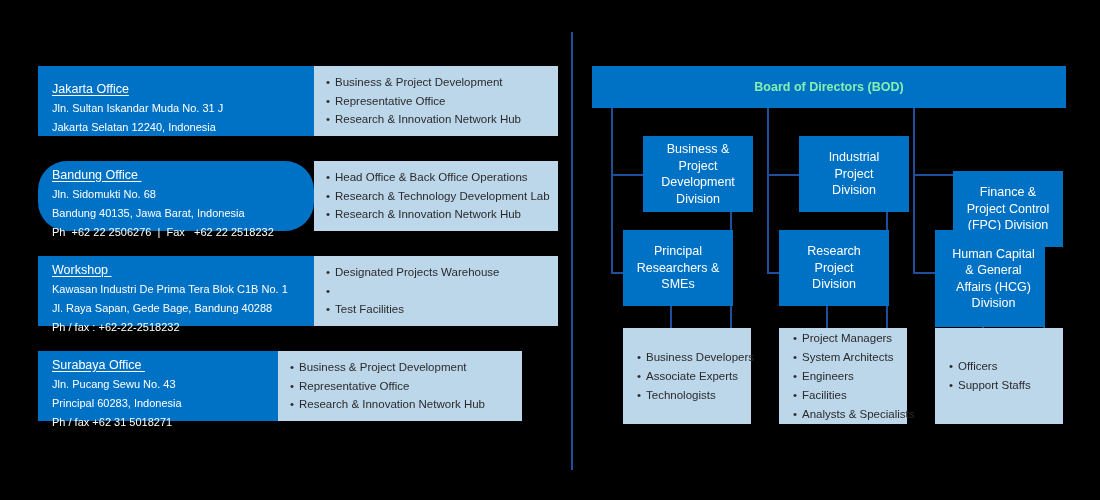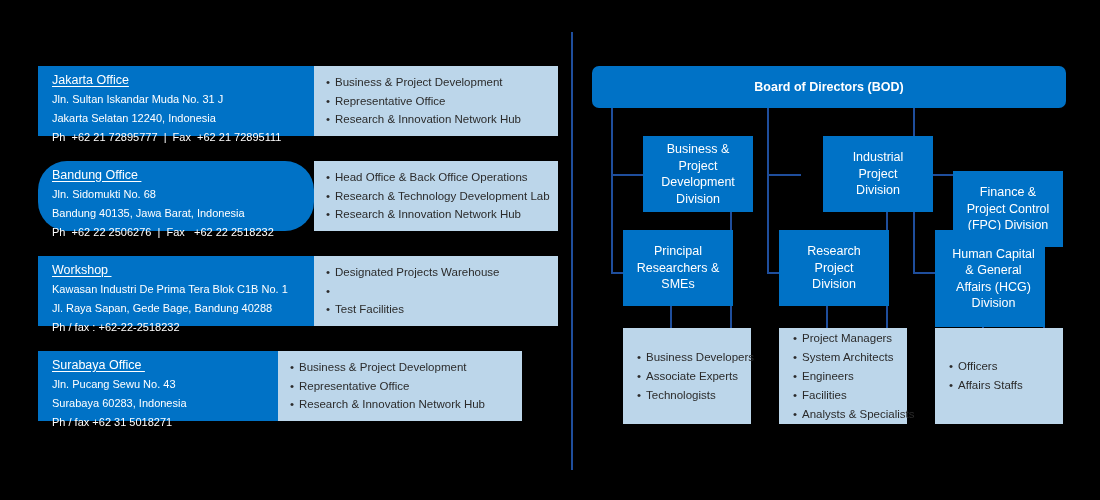--- a/index.html
+++ b/index.html
@@ -86,22 +86,21 @@
 
   
   .bod-bar {
     position: absolute;
     background: #0072C6;
     display: flex;
     align-items: center;
     justify-content: center;
     font-size: 12.5px;
     font-weight: bold;
-    color: #ffffff;
-    border-radius: 7px;
+    color: #86efac;
   }
   .node {
     position: absolute;
     background: #0072C6;
     box-sizing: border-box;
     display: flex;
     align-items: center;
     justify-content: center;
     text-align: center;
     font-size: 12.5px;
@@ -131,21 +130,20 @@
 </head>
 <body>
 
 <div id="canvas">
 
   <div class="office-row" style="left:38px; top:66px; width:520px; height:70px;">
     <div class="office-card" style="width:276px;">
       <div class="office-name">Jakarta Office</div>
       <div class="office-line">Jln. Sultan Iskandar Muda No. 31 J</div>
       <div class="office-line">Jakarta Selatan 12240, Indonesia</div>
-      <div class="office-line">Ph  +62 21 72895777  |  Fax  +62 21 72895111</div>
     </div>
     <div class="services-card" style="width:244px; margin-left:0px;">
       <div class="svc-item">
           <span class="svc-bullet">•</span>
           <span>Business &amp; Project Development</span>
         </div>
       <div class="svc-item">
           <span class="svc-bullet">•</span>
           <span>Representative Office</span>
         </div>
@@ -198,21 +196,21 @@
           <span class="svc-bullet">•</span>
           <span>Test Facilities</span>
         </div>
     </div>
   </div>
 
   <div class="office-row" style="left:38px; top:351px; width:520px; height:70px;">
     <div class="office-card" style="width:240px;">
       <div class="office-name">Surabaya Office </div>
       <div class="office-line">Jln. Pucang Sewu No. 43</div>
-      <div class="office-line">Surabaya 60283, Indonesia</div>
+      <div class="office-line">Principal 60283, Indonesia</div>
       <div class="office-line">Ph / fax +62 31 5018271</div>
     </div>
     <div class="services-card" style="width:244px;">
       <div class="svc-item">
           <span class="svc-bullet">•</span>
           <span>Business &amp; Project Development</span>
         </div>
       <div class="svc-item">
           <span class="svc-bullet">•</span>
           <span>Representative Office</span>
@@ -247,21 +245,21 @@
   <div class="conn" style="left:982px; top:305px; width:2px; height:23px;"></div>
 
   <div class="bod-bar" style="left:592px; top:66px; width:474px; height:42px;">
     <span>Board of Directors (BOD)</span>
   </div>
 
   <div class="node" style="left:643px; top:136px; width:110px; height:76px;">Business  &amp;
 Project
 Development
 Division</div>
-  <div class="node" style="left:799px; top:136px; width:110px; height:76px;margin-left:24px;">Industrial
+  <div class="node" style="left:799px; top:136px; width:110px; height:76px;">Industrial
 Project
 Division</div>
   <div class="node" style="left:953px; top:136px; width:110px; height:76px;margin-top:35px;">Finance &amp;
 Project Control
 (FPC) Division</div>
 
   <div class="node" style="left:623px; top:230px; width:110px; height:76px;">Principal
 Researchers &amp;
 SMEs</div>
   <div class="node" style="left:779px; top:230px; width:110px; height:76px;">Research
@@ -310,17 +308,17 @@
       </div>
   </div>
 
   <div class="leaf" style="left:935px; top:328px; width:128px; height:96px;">
     <div class="svc-item">
         <span class="svc-bullet">•</span>
         <span>Officers</span>
       </div>
     <div class="svc-item">
         <span class="svc-bullet">•</span>
-        <span>Affairs Staffs</span>
+        <span>Support Staffs</span>
       </div>
   </div>
 
 </div>
 
 </body></html>

